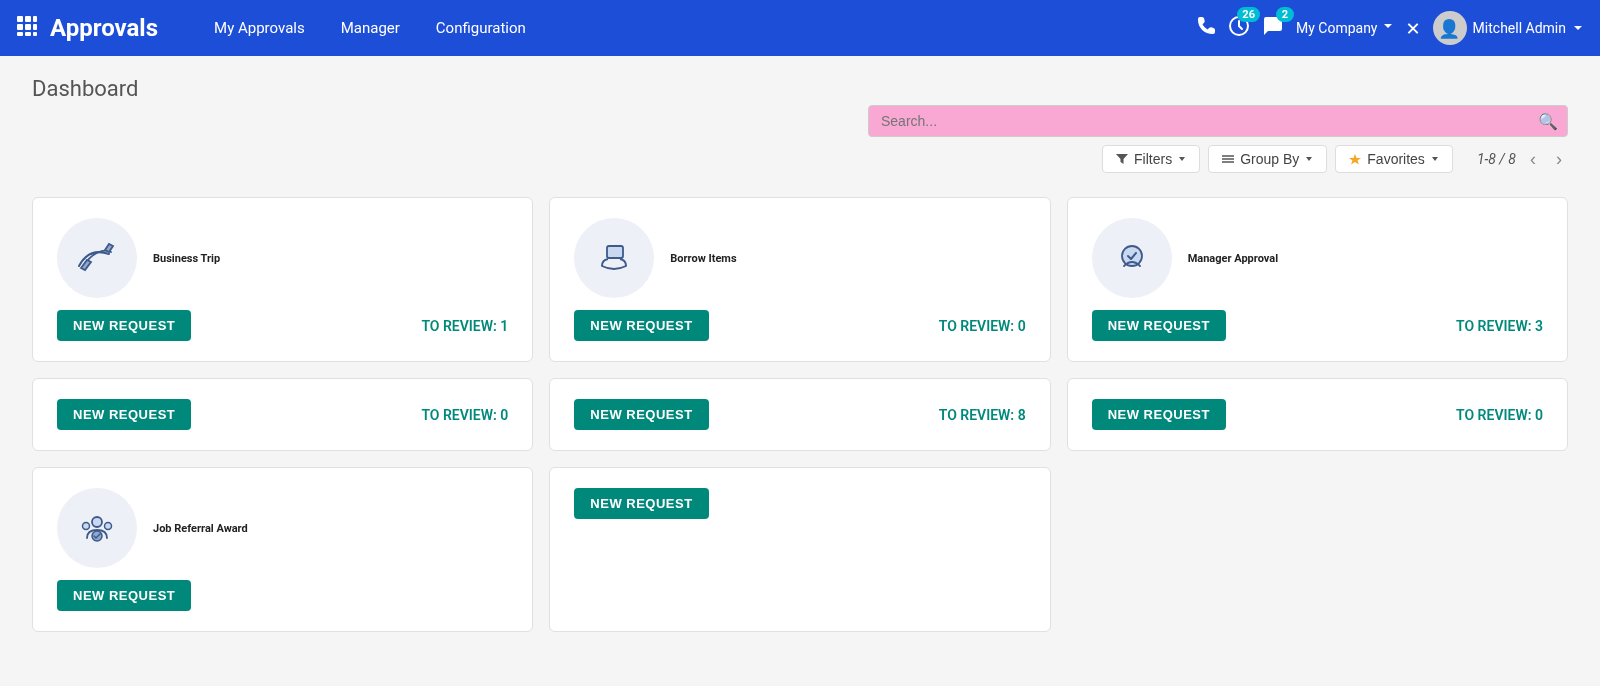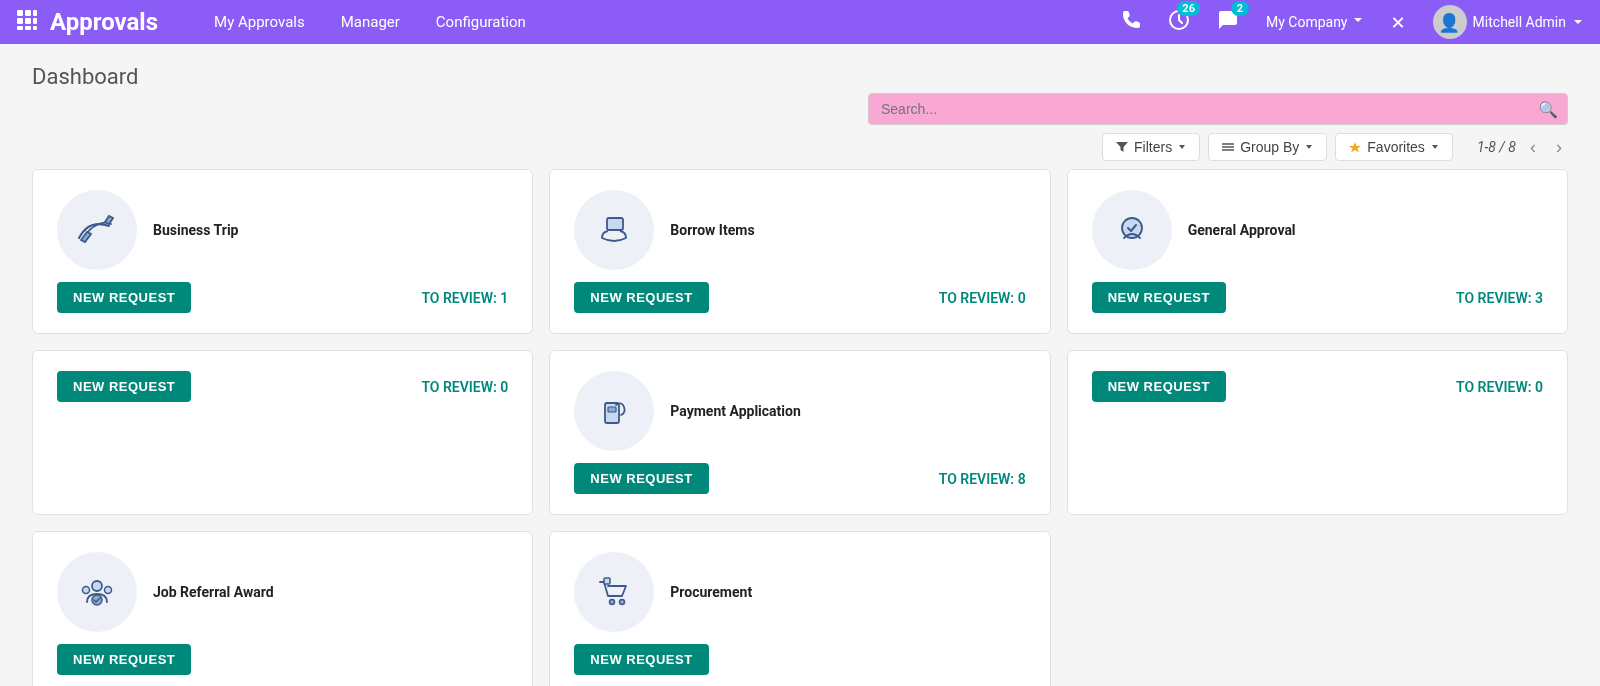--- a/index.html
+++ b/index.html
@@ -1,24 +1,24 @@
 <!DOCTYPE html>
 <html><head>
   <meta charset="utf-8">
   <style>
     * { box-sizing: border-box; margin: 0; padding: 0; }
     body { font-family: -apple-system, BlinkMacSystemFont, 'Segoe UI', Roboto, sans-serif; background: #f5f5f5; min-width: 1600px; }
 
     
     .topbar {
-      background: #8b5cf6;
+      background: #1d4ed8;
       display: flex;
       align-items: center;
       padding: 0 16px;
-      height: 44px;
+      height: 56px;
       gap: 0;
     }
     .topbar-grid-icon {
       color: #fff;
       font-size: 20px;
       margin-right: 12px;
       cursor: pointer;
     }
     .topbar-appname {
       color: #fff;
@@ -36,21 +36,21 @@
       color: #fff;
       font-size: 15px;
       padding: 6px 16px;
       cursor: pointer;
       border-radius: 4px;
       white-space: nowrap;
     }
     .topbar-right {
       display: flex;
       align-items: center;
-      gap: 27px;
+      gap: 12px;
     }
     .topbar-icon-btn {
       color: #fff;
       font-size: 18px;
       cursor: pointer;
       position: relative;
     }
     .topbar-badge {
       position: absolute;
       top: -8px;
@@ -134,21 +134,21 @@
       font-size: 16px;
       cursor: pointer;
     }
 
     
     .filter-row {
       display: flex;
       align-items: center;
       justify-content: flex-end;
       gap: 8px;
-      margin-bottom: 8px;
+      margin-bottom: 24px;
     }
     .filter-btn {
       display: flex;
       align-items: center;
       gap: 5px;
       background: #fff;
       border: 1px solid #ddd;
       border-radius: 4px;
       padding: 5px 12px;
       font-size: 14px;
@@ -208,21 +208,21 @@
       display: flex;
       align-items: center;
       justify-content: center;
       flex-shrink: 0;
     }
     .card-icon svg {
       width: 52px;
       height: 52px;
     }
     .card-title {
-      font-size: 14px;
+      font-size: 11px;
       font-weight: 700;
       color: #222;
     }
     .card-bottom {
       display: flex;
       align-items: center;
       gap: 28px;
     }
     .new-request-btn {
       background: #00897b;
@@ -393,47 +393,36 @@
     <div class="card">
       <div class="card-top">
         <div class="card-icon">
           <svg viewBox="0 0 52 52" fill="none">
             <circle cx="26" cy="26" r="24" fill="#eef0f8"></circle>
             <circle cx="26" cy="24" r="10" stroke="#3d5a8a" stroke-width="1.8" fill="#c8d8f0"></circle>
             <path d="M22 24l3 3 5-6" stroke="#3d5a8a" stroke-width="2" stroke-linecap="round" stroke-linejoin="round"></path>
             <path d="M18 34 Q22 30 26 30 Q30 30 34 34" stroke="#3d5a8a" stroke-width="1.8" fill="none" stroke-linecap="round"></path>
           </svg>
         </div>
-        <span class="card-title">General Approval</span>
+        <span class="card-title">Manager Approval</span>
       </div>
       <div class="card-bottom">
         <button class="new-request-btn">NEW REQUEST</button>
         <span class="to-review">TO REVIEW: 3</span>
       </div>
     </div>
 
     <div class="card">
       <div class="card-bottom">
         <button class="new-request-btn">NEW REQUEST</button>
         <span class="to-review">TO REVIEW: 0</span>
       </div>
     </div>
 
     <div class="card">
-      <div class="card-top">
-        <div class="card-icon">
-          <svg viewBox="0 0 52 52" fill="none">
-            <circle cx="26" cy="26" r="24" fill="#eef0f8"></circle>
-            <rect x="17" y="18" width="14" height="20" rx="2" stroke="#3d5a8a" stroke-width="1.8" fill="#c8d8f0"></rect>
-            <rect x="20" y="22" width="8" height="5" rx="1" stroke="#3d5a8a" stroke-width="1.2" fill="#8fa8d0"></rect>
-            <path d="M28 20 Q34 16 36 22 Q38 28 33 30" stroke="#3d5a8a" stroke-width="1.8" fill="none" stroke-linecap="round"></path>
-          </svg>
-        </div>
-        <span class="card-title">Payment Application</span>
-      </div>
       <div class="card-bottom">
         <button class="new-request-btn">NEW REQUEST</button>
         <span class="to-review">TO REVIEW: 8</span>
       </div>
     </div>
 
     <div class="card">
       <div class="card-bottom">
         <button class="new-request-btn">NEW REQUEST</button>
         <span class="to-review">TO REVIEW: 0</span>
@@ -455,32 +444,20 @@
         </div>
         <span class="card-title">Job Referral Award</span>
       </div>
       <div class="card-bottom">
         <button class="new-request-btn">NEW REQUEST</button>
 
       </div>
     </div>
 
     <div class="card">
-      <div class="card-top">
-        <div class="card-icon">
-          <svg viewBox="0 0 52 52" fill="none">
-            <circle cx="26" cy="26" r="24" fill="#eef0f8"></circle>
-            <path d="M12 16h4l4 14h14l4-10H20" stroke="#3d5a8a" stroke-width="1.8" fill="none" stroke-linecap="round" stroke-linejoin="round"></path>
-            <circle cx="24" cy="36" r="2.5" stroke="#3d5a8a" stroke-width="1.5" fill="#8fa8d0"></circle>
-            <circle cx="34" cy="36" r="2.5" stroke="#3d5a8a" stroke-width="1.5" fill="#8fa8d0"></circle>
-            <rect x="16" y="12" width="6" height="6" rx="1" stroke="#3d5a8a" stroke-width="1.5" fill="#c8d8f0"></rect>
-          </svg>
-        </div>
-        <span class="card-title">Procurement</span>
-      </div>
       <div class="card-bottom">
         <button class="new-request-btn">NEW REQUEST</button>
 
       </div>
     </div>
 
   </div>
 </div>
 
 </body></html>

